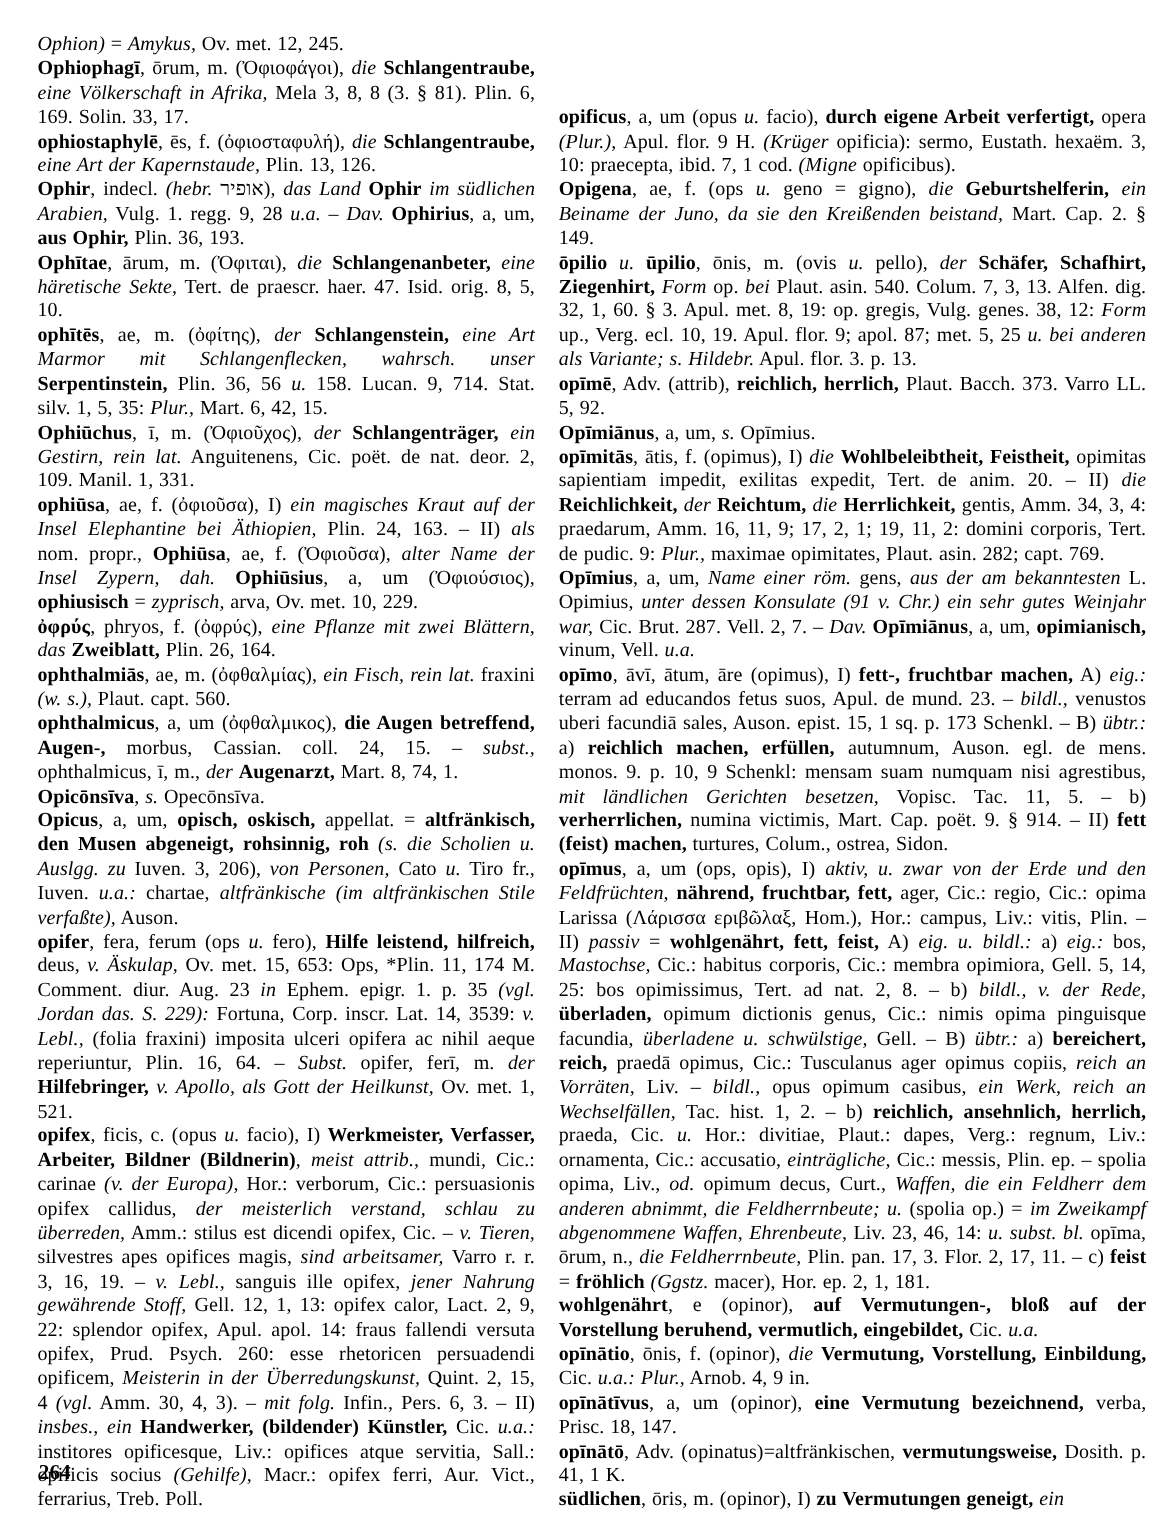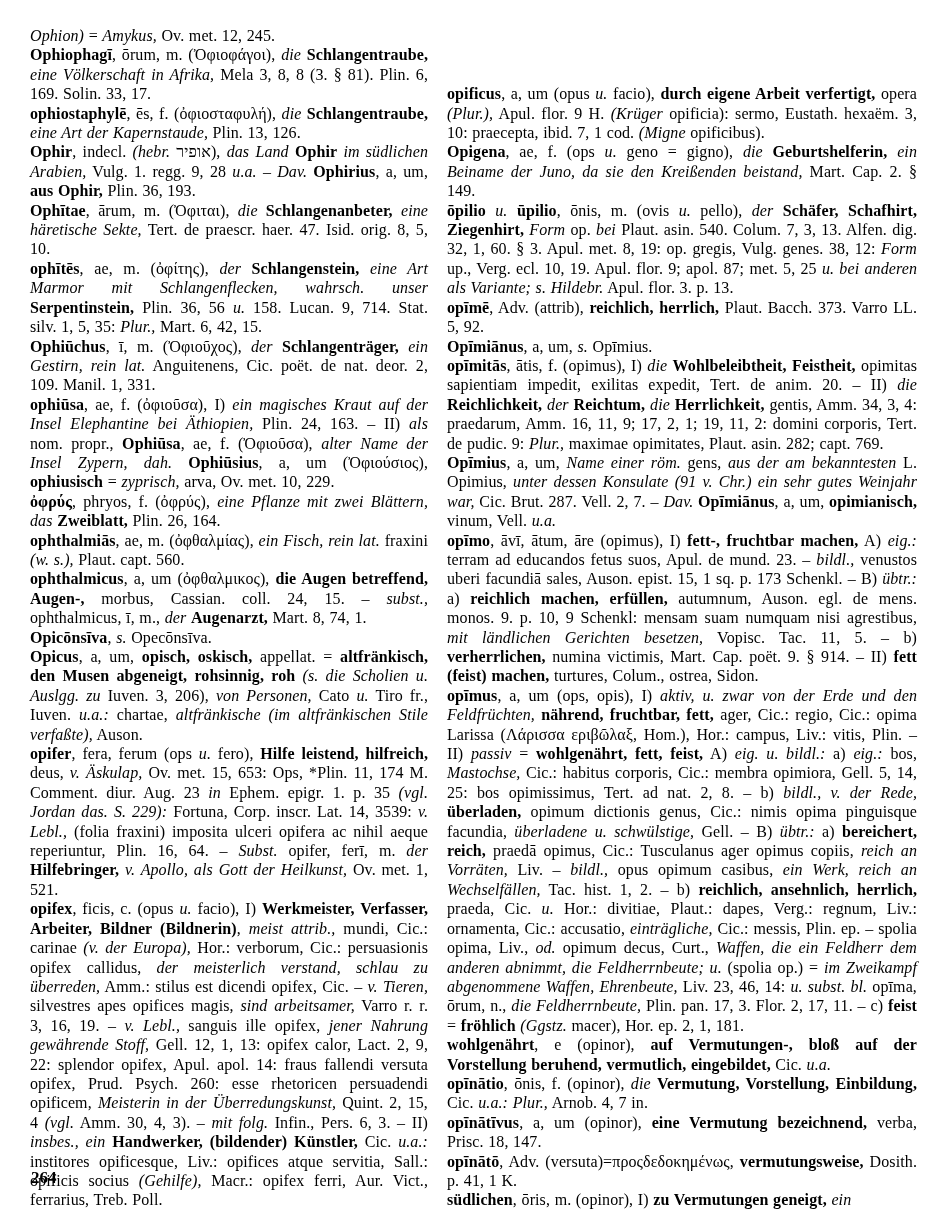--- a/index.html
+++ b/index.html
@@ -60,20 +60,20 @@
         <p class="entry"><span class="seg-b">opificus</span><span class="seg-n">, a, um (opus </span><span class="seg-i">u.</span><span class="seg-n"> facio), </span><span class="seg-bi">durch eigene Arbeit verfertigt,</span><span class="seg-n"> opera </span><span class="seg-i">(Plur.),</span><span class="seg-n"> Apul. flor. 9 H. </span><span class="seg-i">(Krüger</span><span class="seg-n"> opificia): sermo, Eustath. hexaëm. 3, 10: praecepta, ibid. 7, 1 cod. </span><span class="seg-i">(Migne</span><span class="seg-n"> opificibus).</span></p>
         <p class="entry"><span class="seg-b">Opigena</span><span class="seg-n">, ae, f. (ops </span><span class="seg-i">u.</span><span class="seg-n"> geno = gigno), </span><span class="seg-i">die </span><span class="seg-bi">Geburtshelferin,</span><span class="seg-i"> ein Beiname der Juno, da sie den Kreißenden beistand,</span><span class="seg-n"> Mart. Cap. 2. § 149.</span></p>
         <p class="entry"><span class="seg-b">ōpilio</span><span class="seg-n"> </span><span class="seg-i">u.</span><span class="seg-n"> </span><span class="seg-b">ūpilio</span><span class="seg-n">, ōnis, m. (ovis </span><span class="seg-i">u.</span><span class="seg-n"> pello), </span><span class="seg-i">der </span><span class="seg-bi">Schäfer, Schafhirt, Ziegenhirt,</span><span class="seg-i"> Form</span><span class="seg-n"> op. </span><span class="seg-i">bei</span><span class="seg-n"> Plaut. asin. 540. Colum. 7, 3, 13. Alfen. dig. 32, 1, 60. § 3. Apul. met. 8, 19: op. gregis, Vulg. genes. 38, 12: </span><span class="seg-i">Form</span><span class="seg-n"> up., Verg. ecl. 10, 19. Apul. flor. 9; apol. 87; met. 5, 25 </span><span class="seg-i">u. bei anderen als Variante; s. Hildebr.</span><span class="seg-n"> Apul. flor. 3. p. 13.</span></p>
         <p class="entry"><span class="seg-b">opīmē</span><span class="seg-n">, Adv. (attrib), </span><span class="seg-bi">reichlich, herrlich,</span><span class="seg-n"> Plaut. Bacch. 373. Varro LL. 5, 92.</span></p>
         <p class="entry"><span class="seg-b">Opīmiānus</span><span class="seg-n">, a, um, </span><span class="seg-i">s.</span><span class="seg-n"> Opīmius.</span></p>
         <p class="entry"><span class="seg-b">opīmitās</span><span class="seg-n">, ātis, f. (opimus), I) </span><span class="seg-i">die </span><span class="seg-bi">Wohlbeleibtheit, Feistheit,</span><span class="seg-n"> opimitas sapientiam impedit, exilitas expedit, Tert. de anim. 20. – II) </span><span class="seg-i">die </span><span class="seg-bi">Reichlichkeit,</span><span class="seg-i"> der </span><span class="seg-bi">Reichtum,</span><span class="seg-i"> die </span><span class="seg-bi">Herrlichkeit,</span><span class="seg-n"> gentis, Amm. 34, 3, 4: praedarum, Amm. 16, 11, 9; 17, 2, 1; 19, 11, 2: domini corporis, Tert. de pudic. 9: </span><span class="seg-i">Plur.,</span><span class="seg-n"> maximae opimitates, Plaut. asin. 282; capt. 769.</span></p>
         <p class="entry"><span class="seg-b">Opīmius</span><span class="seg-n">, a, um, </span><span class="seg-i">Name einer röm.</span><span class="seg-n"> gens, </span><span class="seg-i">aus der am bekanntesten</span><span class="seg-n"> L. Opimius, </span><span class="seg-i">unter dessen Konsulate (91 v. Chr.) ein sehr gutes Weinjahr war,</span><span class="seg-n"> Cic. Brut. 287. Vell. 2, 7. – </span><span class="seg-i">Dav.</span><span class="seg-n"> </span><span class="seg-b">Opīmiānus</span><span class="seg-n">, a, um, </span><span class="seg-bi">opimianisch,</span><span class="seg-n"> vinum, Vell. </span><span class="seg-i">u.a.</span></p>
         <p class="entry"><span class="seg-b">opīmo</span><span class="seg-n">, āvī, ātum, āre (opimus), I) </span><span class="seg-bi">fett-, fruchtbar machen,</span><span class="seg-n"> A) </span><span class="seg-i">eig.:</span><span class="seg-n"> terram ad educandos fetus suos, Apul. de mund. 23. – </span><span class="seg-i">bildl.,</span><span class="seg-n"> venustos uberi facundiā sales, Auson. epist. 15, 1 sq. p. 173 Schenkl. – B) </span><span class="seg-i">übtr.:</span><span class="seg-n"> a) </span><span class="seg-bi">reichlich machen, erfüllen,</span><span class="seg-n"> autumnum, Auson. egl. de mens. monos. 9. p. 10, 9 Schenkl: mensam suam numquam nisi agrestibus, </span><span class="seg-i">mit ländlichen Gerichten besetzen,</span><span class="seg-n"> Vopisc. Tac. 11, 5. – b) </span><span class="seg-bi">verherrlichen,</span><span class="seg-n"> numina victimis, Mart. Cap. poët. 9. § 914. – II) </span><span class="seg-bi">fett (feist) machen,</span><span class="seg-n"> turtures, Colum., ostrea, Sidon.</span></p>
         <p class="entry"><span class="seg-b">opīmus</span><span class="seg-n">, a, um (ops, opis), I) </span><span class="seg-i">aktiv, u. zwar von der Erde und den Feldfrüchten,</span><span class="seg-bi"> nährend, fruchtbar, fett,</span><span class="seg-n"> ager, Cic.: regio, Cic.: opima Larissa (Λάρισσα εριβῶλαξ, Hom.), Hor.: campus, Liv.: vitis, Plin. – II) </span><span class="seg-i">passiv</span><span class="seg-n"> = </span><span class="seg-bi">wohlgenährt, fett, feist,</span><span class="seg-n"> A) </span><span class="seg-i">eig. u. bildl.:</span><span class="seg-n"> a) </span><span class="seg-i">eig.:</span><span class="seg-n"> bos, </span><span class="seg-i">Mastochse,</span><span class="seg-n"> Cic.: habitus corporis, Cic.: membra opimiora, Gell. 5, 14, 25: bos opimissimus, Tert. ad nat. 2, 8. – b) </span><span class="seg-i">bildl., v. der Rede,</span><span class="seg-bi"> überladen,</span><span class="seg-n"> opimum dictionis genus, Cic.: nimis opima pinguisque facundia, </span><span class="seg-i">überladene u. schwülstige,</span><span class="seg-n"> Gell. – B) </span><span class="seg-i">übtr.:</span><span class="seg-n"> a) </span><span class="seg-bi">bereichert, reich,</span><span class="seg-n"> praedā opimus, Cic.: Tusculanus ager opimus copiis, </span><span class="seg-i">reich an Vorräten,</span><span class="seg-n"> Liv. – </span><span class="seg-i">bildl.,</span><span class="seg-n"> opus opimum casibus, </span><span class="seg-i">ein Werk, reich an Wechselfällen,</span><span class="seg-n"> Tac. hist. 1, 2. – b) </span><span class="seg-bi">reichlich, ansehnlich, herrlich,</span><span class="seg-n"> praeda, Cic. </span><span class="seg-i">u.</span><span class="seg-n"> Hor.: divitiae, Plaut.: dapes, Verg.: regnum, Liv.: ornamenta, Cic.: accusatio, </span><span class="seg-i">einträgliche,</span><span class="seg-n"> Cic.: messis, Plin. ep. – spolia opima, Liv., </span><span class="seg-i">od.</span><span class="seg-n"> opimum decus, Curt., </span><span class="seg-i">Waffen, die ein Feldherr dem anderen abnimmt, die Feldherrnbeute; u.</span><span class="seg-n"> (spolia op.) = </span><span class="seg-i">im Zweikampf abgenommene Waffen, Ehrenbeute,</span><span class="seg-n"> Liv. 23, 46, 14: </span><span class="seg-i">u. subst. bl.</span><span class="seg-n"> opīma, ōrum, n., </span><span class="seg-i">die Feldherrnbeute,</span><span class="seg-n"> Plin. pan. 17, 3. Flor. 2, 17, 11. – c) </span><span class="seg-bi">feist</span><span class="seg-n"> = </span><span class="seg-bi">fröhlich</span><span class="seg-i"> (Ggstz.</span><span class="seg-n"> macer), Hor. ep. 2, 1, 181.</span></p>
         <p class="entry"><span class="seg-b">wohlgenährt</span><span class="seg-n">, e (opinor), </span><span class="seg-bi">auf Vermutungen-, bloß auf der Vorstellung beruhend, vermutlich, eingebildet,</span><span class="seg-n"> Cic. </span><span class="seg-i">u.a.</span></p>
-        <p class="entry"><span class="seg-b">opīnātio</span><span class="seg-n">, ōnis, f. (opinor), </span><span class="seg-i">die </span><span class="seg-bi">Vermutung, Vorstellung, Einbildung,</span><span class="seg-n"> Cic. </span><span class="seg-i">u.a.:</span><span class="seg-n"> </span><span class="seg-i">Plur.,</span><span class="seg-n"> Arnob. 4, 7 in.</span></p>
+        <p class="entry"><span class="seg-b">opīnātio</span><span class="seg-n">, ōnis, f. (opinor), </span><span class="seg-i">die </span><span class="seg-bi">Vermutung, Vorstellung, Einbildung,</span><span class="seg-n"> Cic. </span><span class="seg-i">u.a.:</span><span class="seg-n"> </span><span class="seg-i">Plur.,</span><span class="seg-n"> Arnob. 4, 9 in.</span></p>
         <p class="entry"><span class="seg-b">opīnātīvus</span><span class="seg-n">, a, um (opinor), </span><span class="seg-bi">eine Vermutung bezeichnend,</span><span class="seg-n"> verba, Prisc. 18, 147.</span></p>
-        <p class="entry"><span class="seg-b">opīnātō</span><span class="seg-n">, Adv. (versuta)=προςδεδοκημένως, </span><span class="seg-bi">vermutungsweise,</span><span class="seg-n"> Dosith. p. 41, 1 K.</span></p>
+        <p class="entry"><span class="seg-b">opīnātō</span><span class="seg-n">, Adv. (opinatus)=altfränkischen, </span><span class="seg-bi">vermutungsweise,</span><span class="seg-n"> Dosith. p. 41, 1 K.</span></p>
         <p class="entry"><span class="seg-b">südlichen</span><span class="seg-n">, ōris, m. (opinor), I) </span><span class="seg-bi">zu Vermutungen geneigt,</span><span class="seg-n"> </span><span class="seg-i">ein</span></p>
       </div>
   </div>
   <div class="page-number">264</div>
 </div>
 
 </body></html>

